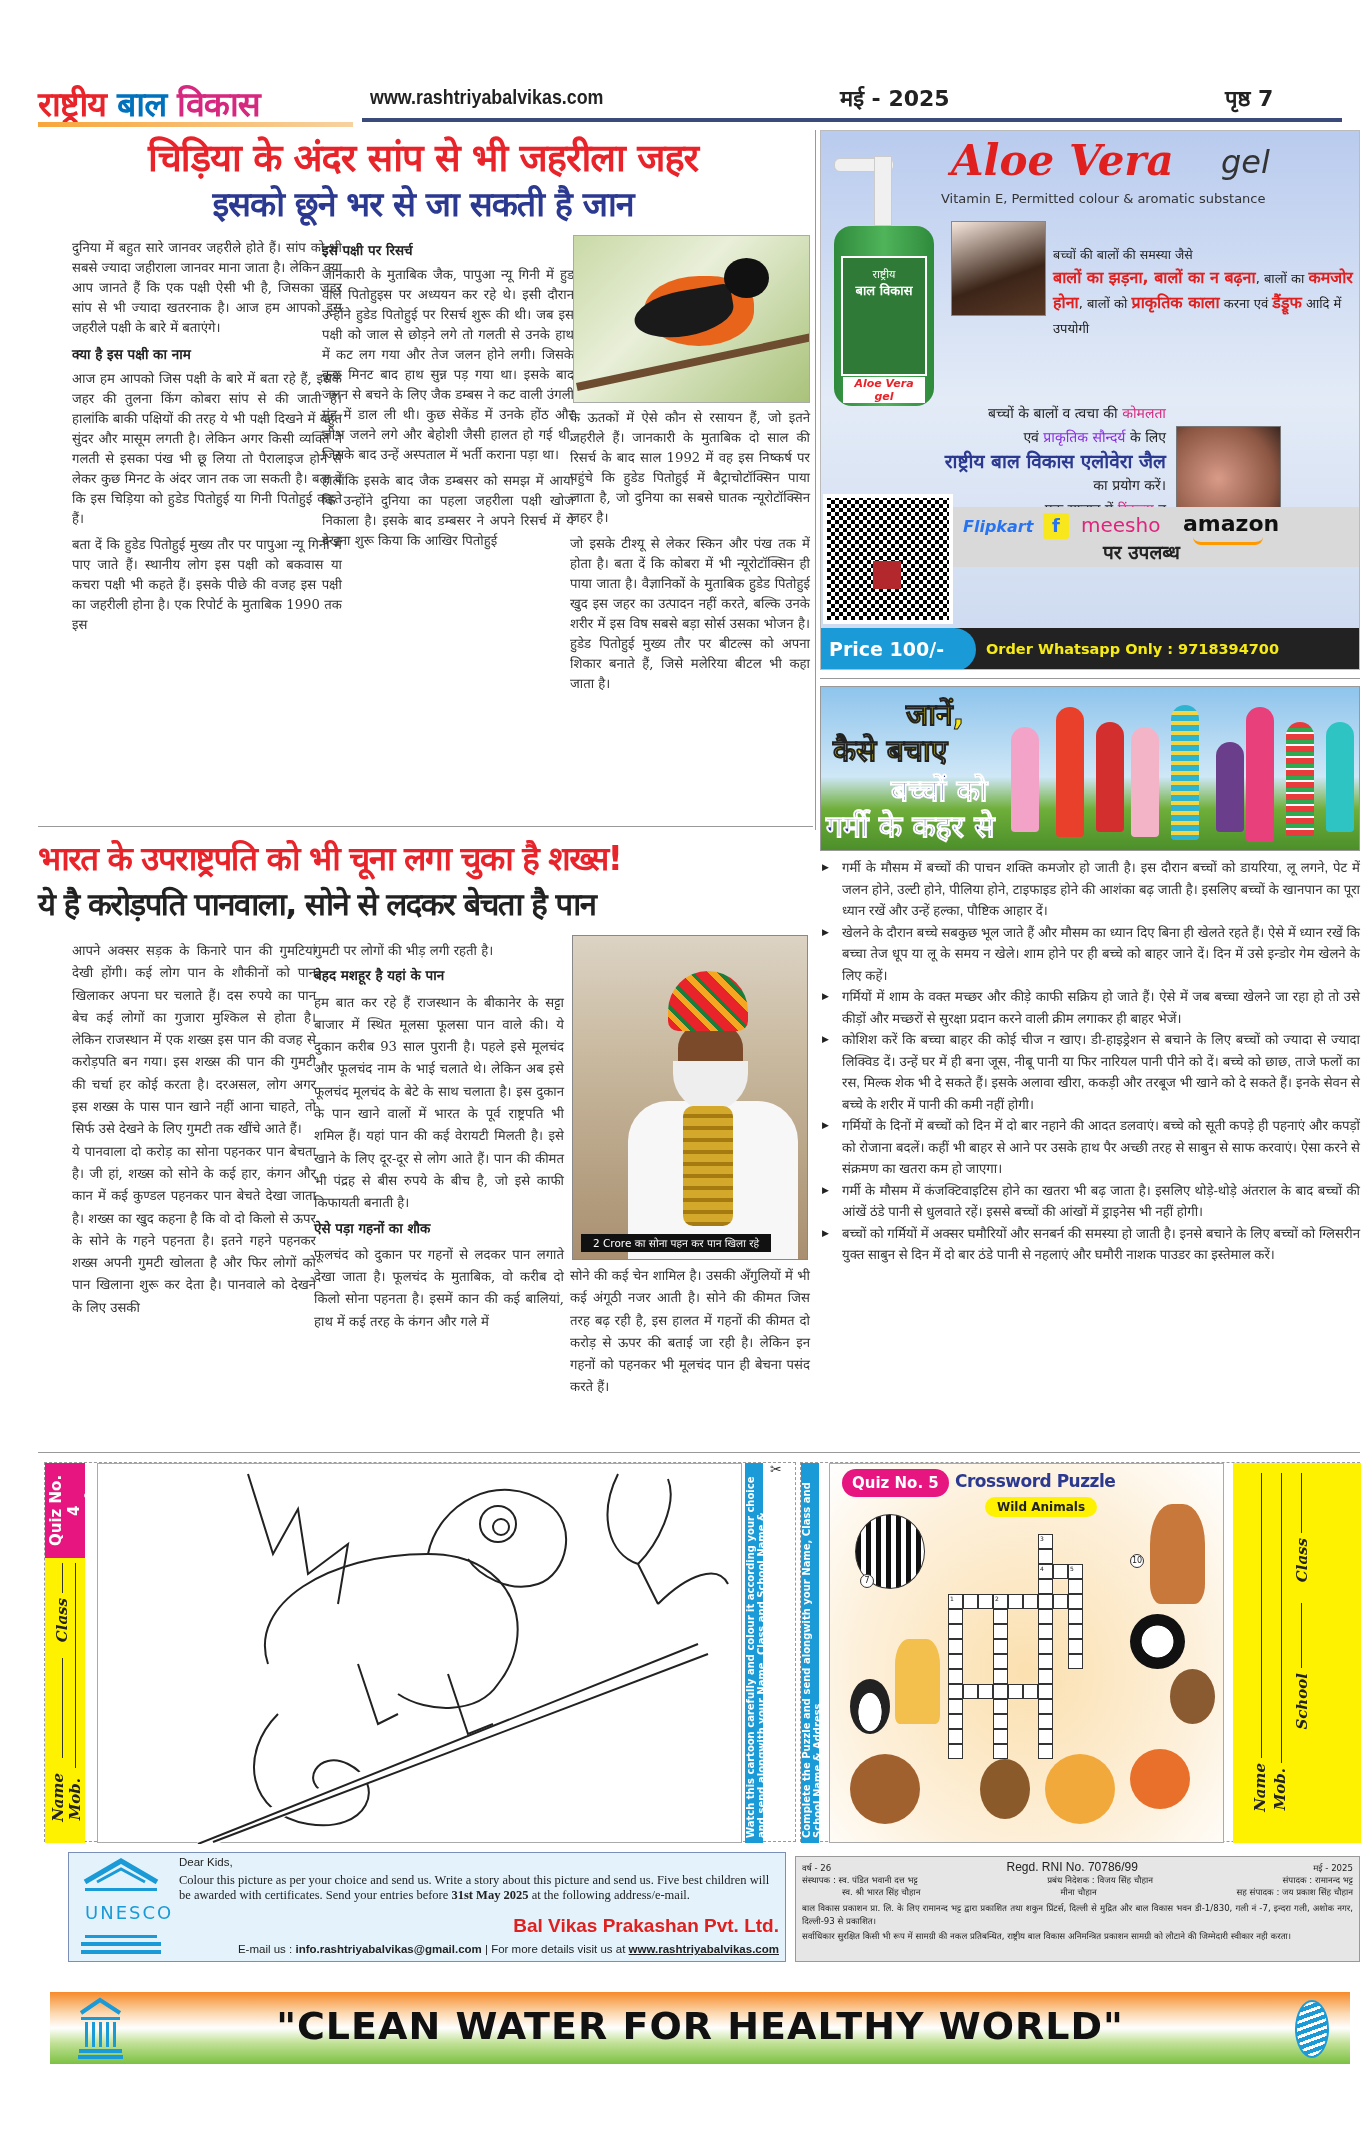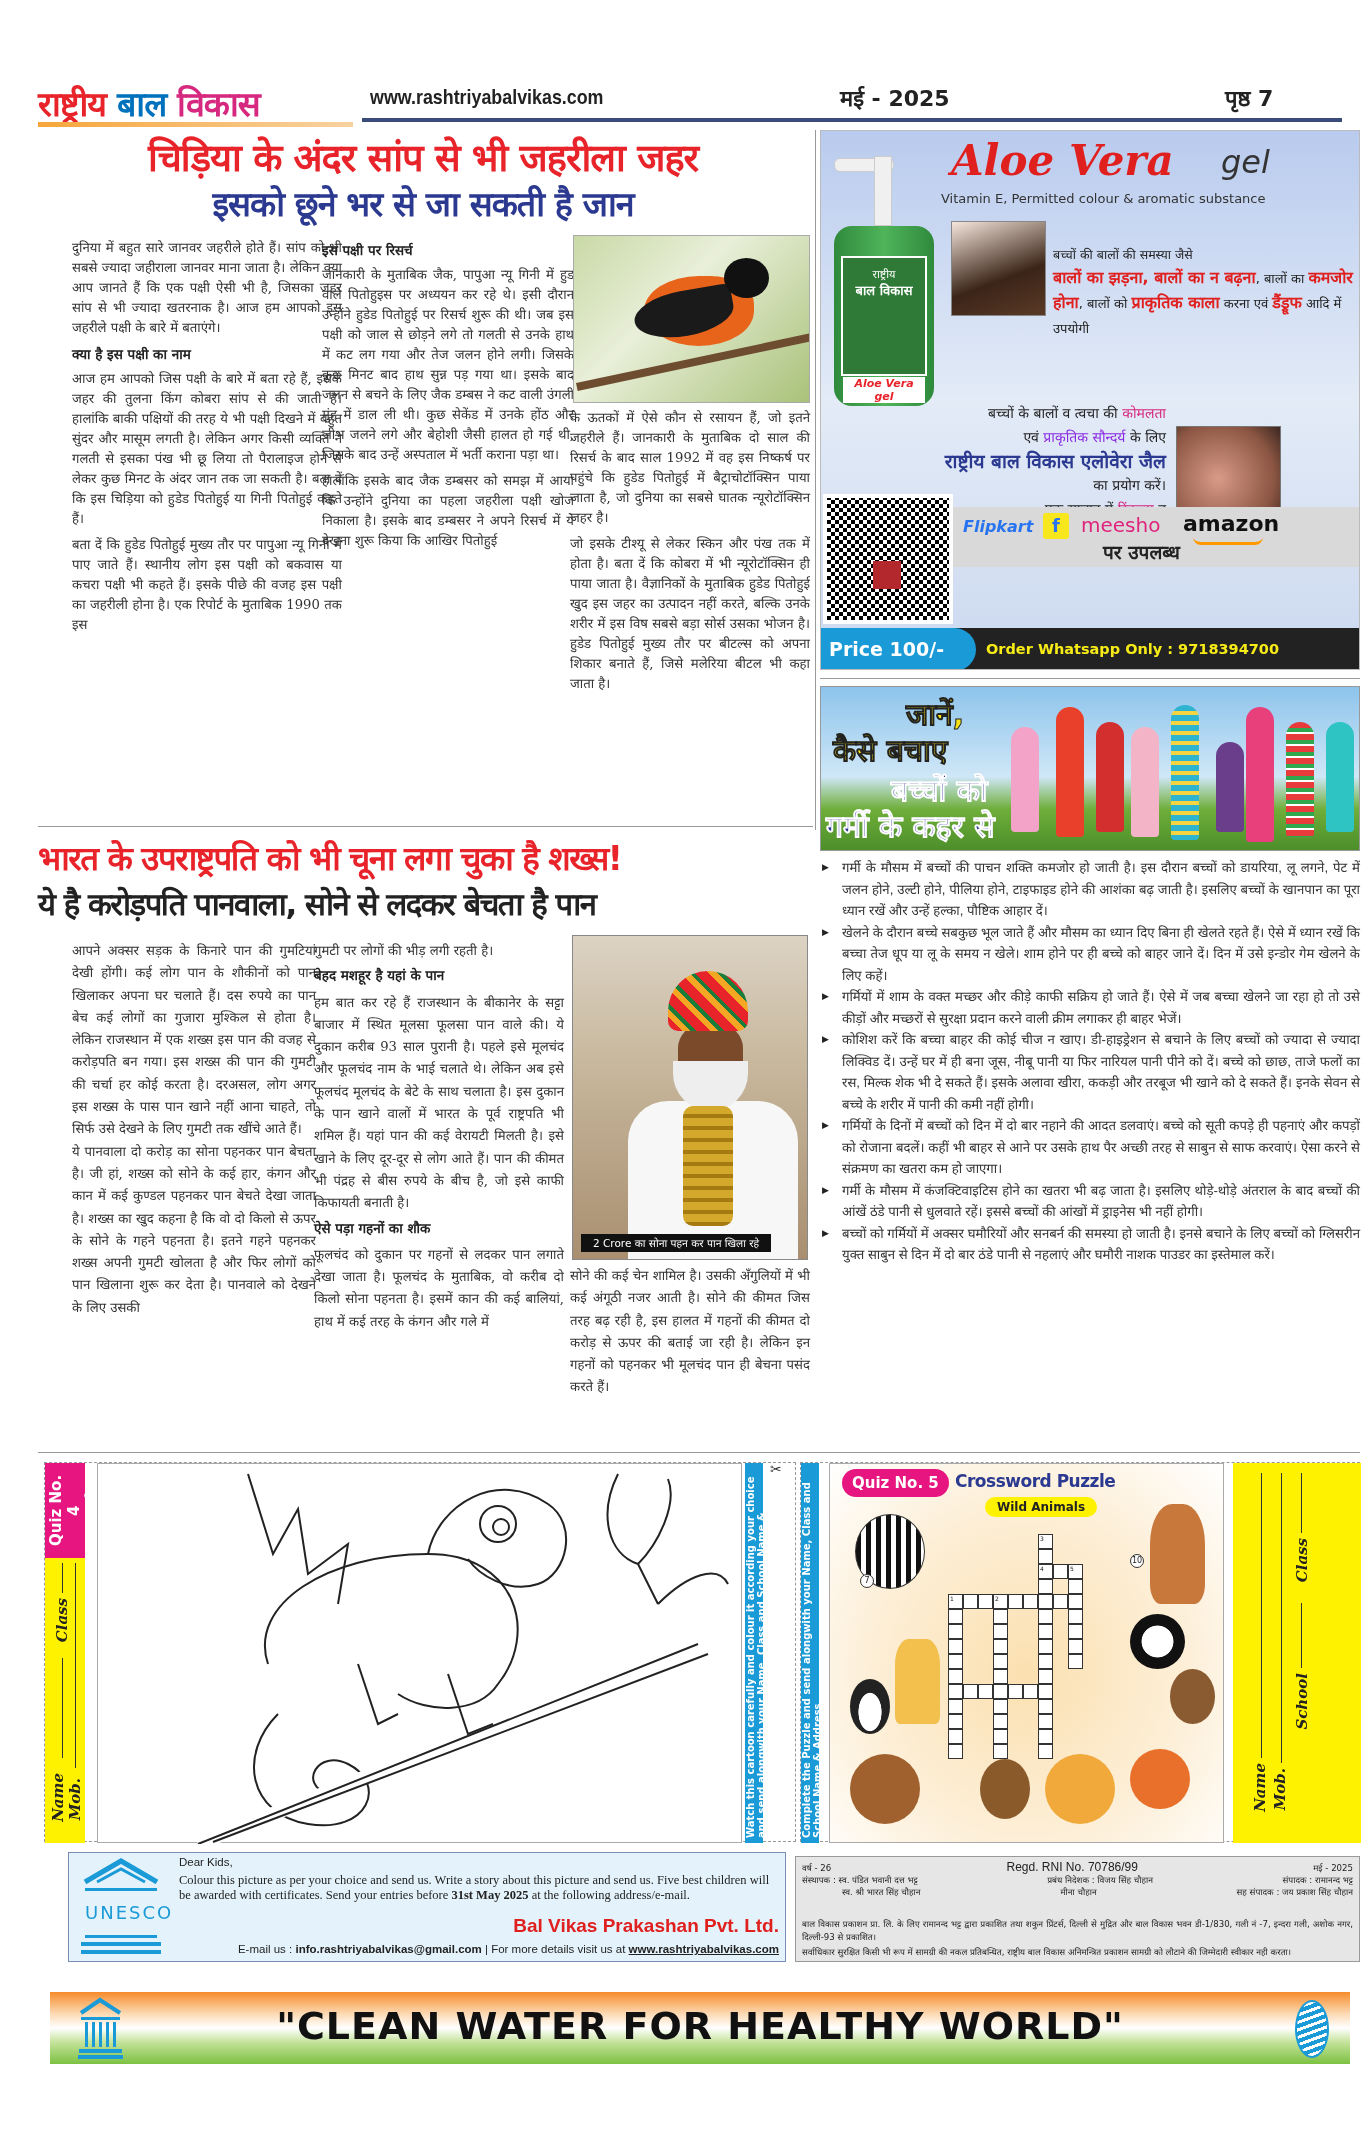--- a/index.html
+++ b/index.html
@@ -132,21 +132,21 @@
   .n-body { left: 110px; top: 20px; width: 600px; font-family: "Liberation Serif", serif; font-size: 12.5px; line-height: 15px; color: #222; }
   .n-body b { font-weight: bold; }
   .n-co { left: 0; top: 62px; width: 710px; text-align: right; font-family: "Liberation Sans", sans-serif; font-size: 19px; font-weight: bold; color: #e0201f; }
   .n-mail { left: 110px; top: 90px; width: 600px; text-align: right; font-family: "Liberation Sans", sans-serif; font-size: 11.5px; color: #222; }
   .n-mail b { font-weight: bold; }
   .n-mail u { font-weight: bold; }
 
   .imprint { left: 795px; top: 1856px; width: 565px; height: 106px; background: #e6e6e6; border: 1px solid #999; font-family: "DejaVu Sans", sans-serif; font-size: 8.6px; color: #222; padding: 3px 6px; }
   .imp-row { display: flex; justify-content: space-between; align-items: baseline; }
   .imp-rni { font-family: "Liberation Sans", sans-serif; font-size: 12px; }
-  .imp-desc { margin-top: 20px; line-height: 13px; text-align: justify; }
+  .imp-desc { margin-top: 4px; line-height: 13px; text-align: justify; }
 
   
   .slogan { left: 50px; top: 1992px; width: 1300px; height: 72px; background: linear-gradient(180deg,#f68b2a 0%,#fcd9b2 30%,#ffffff 50%,#c4e29a 70%,#7cc142 100%); }
   .slogan-text { left: 0; top: 12px; width: 1300px; text-align: center; font-family: "DejaVu Sans", sans-serif; font-weight: bold; font-size: 38px; color: #111; letter-spacing: 1px; }
   .slogan-unesco { left: 28px; top: 5px; width: 45px; height: 62px; }
   .slogan-logo { left: 1245px; top: 8px; width: 34px; height: 58px; border-radius: 50%; background: repeating-linear-gradient(160deg,#1a9ad6 0 4px,#fff 4px 7px); border: 2px solid #1a9ad6; }
 </style>
 </head>
 <body>
 

